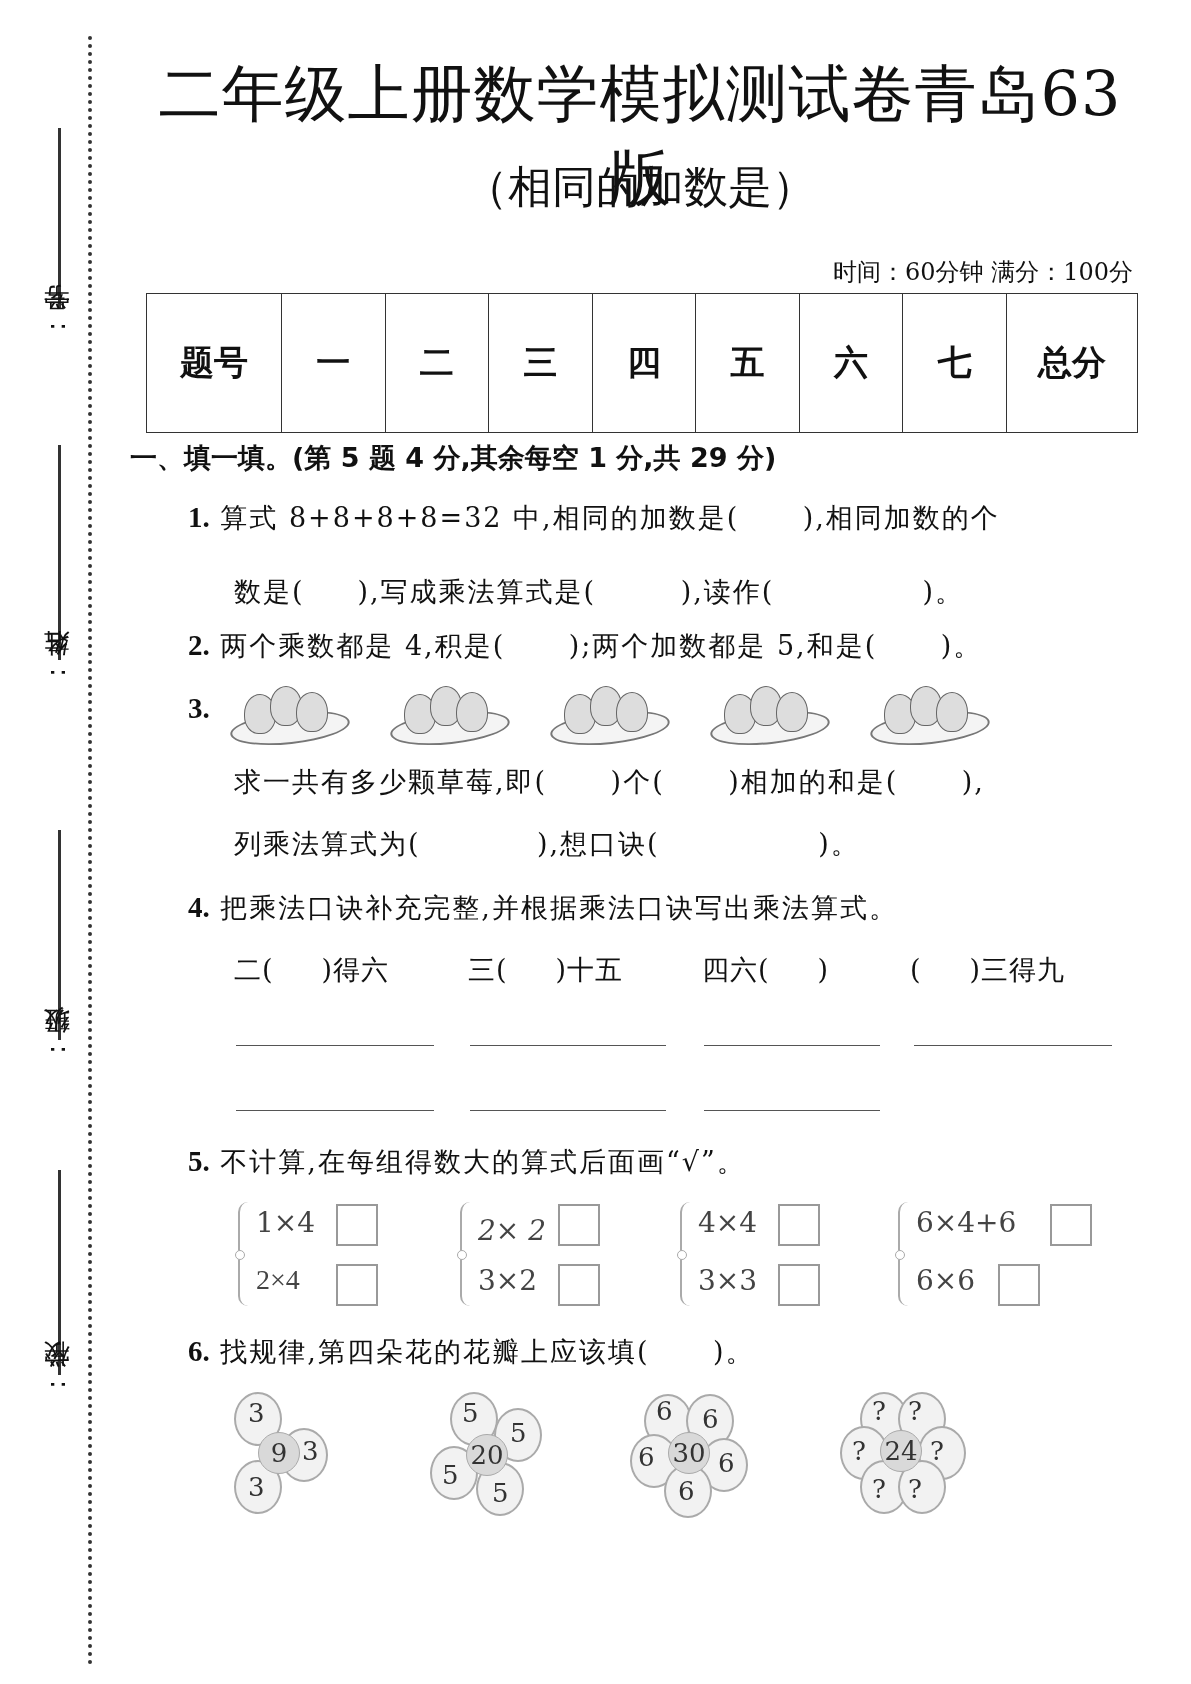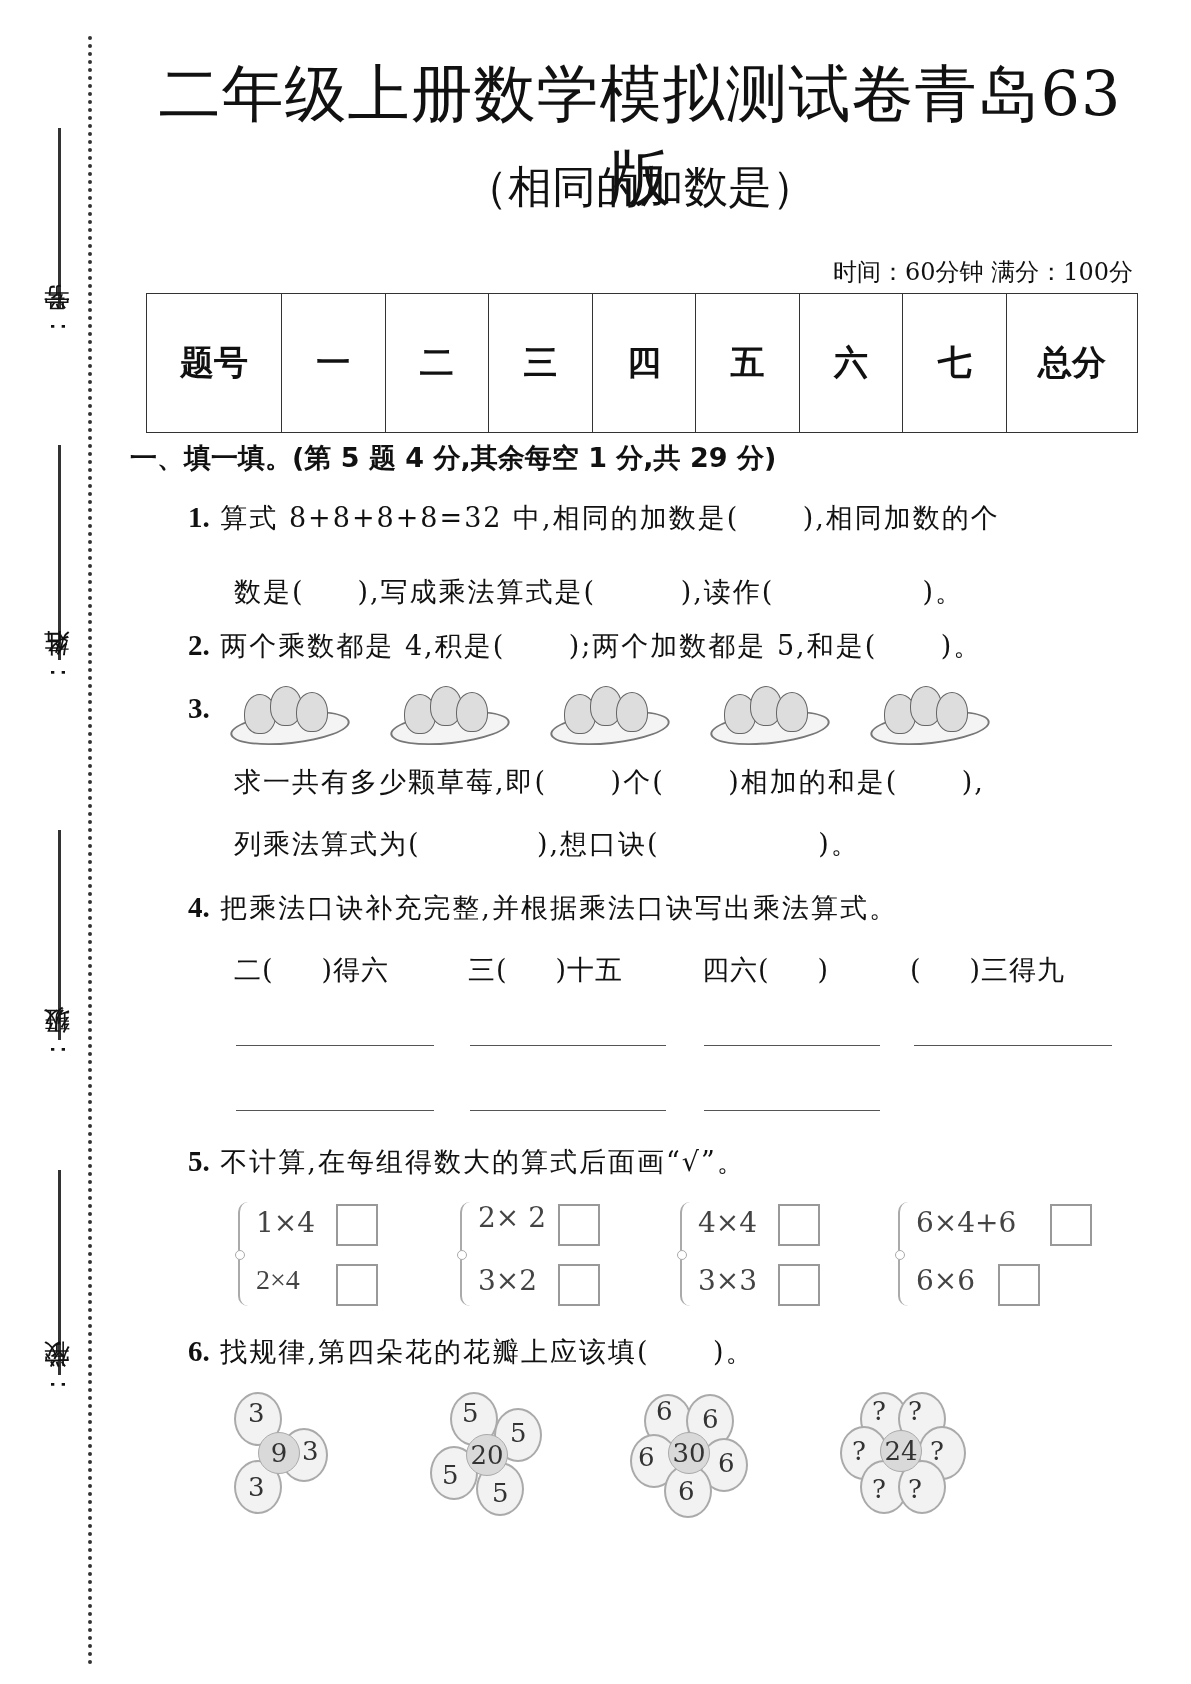--- a/index.html
+++ b/index.html
@@ -147,21 +147,21 @@
     </div>
   <div class="expr" style="top:8px;text-align:right;">1×4</div>
   <div class="box" style="left:98px;top:6px;"></div>
   <div class="expr" style="top:66px;font-family:Liberation Serif, serif;">2×4</div>
   <div class="box" style="left:98px;top:66px;"></div>
 </div>
 <div class="group" style="left:460px;">
   <div class="brace">
       <div class="brace-dot"></div>
     </div>
-  <div class="expr" style="top:3px;">2× 2</div>
+  <div class="expr" style="top:16px;font-style:italic;">2× 2</div>
   <div class="box" style="left:98px;top:6px;"></div>
   <div class="expr" style="top:66px;">3×2</div>
   <div class="box" style="left:98px;top:66px;"></div>
 </div>
 <div class="group" style="left:680px;">
   <div class="brace">
       <div class="brace-dot"></div>
     </div>
   <div class="expr" style="top:8px;">4×4</div>
   <div class="box" style="left:98px;top:6px;"></div>

